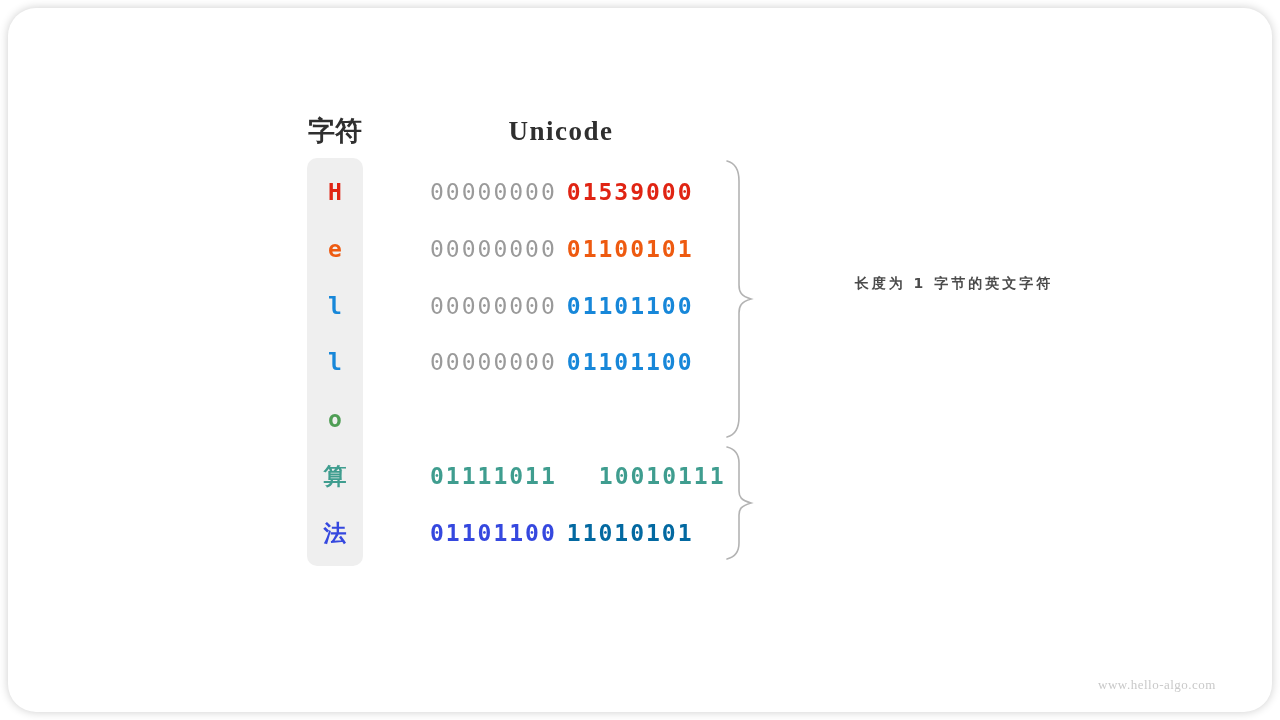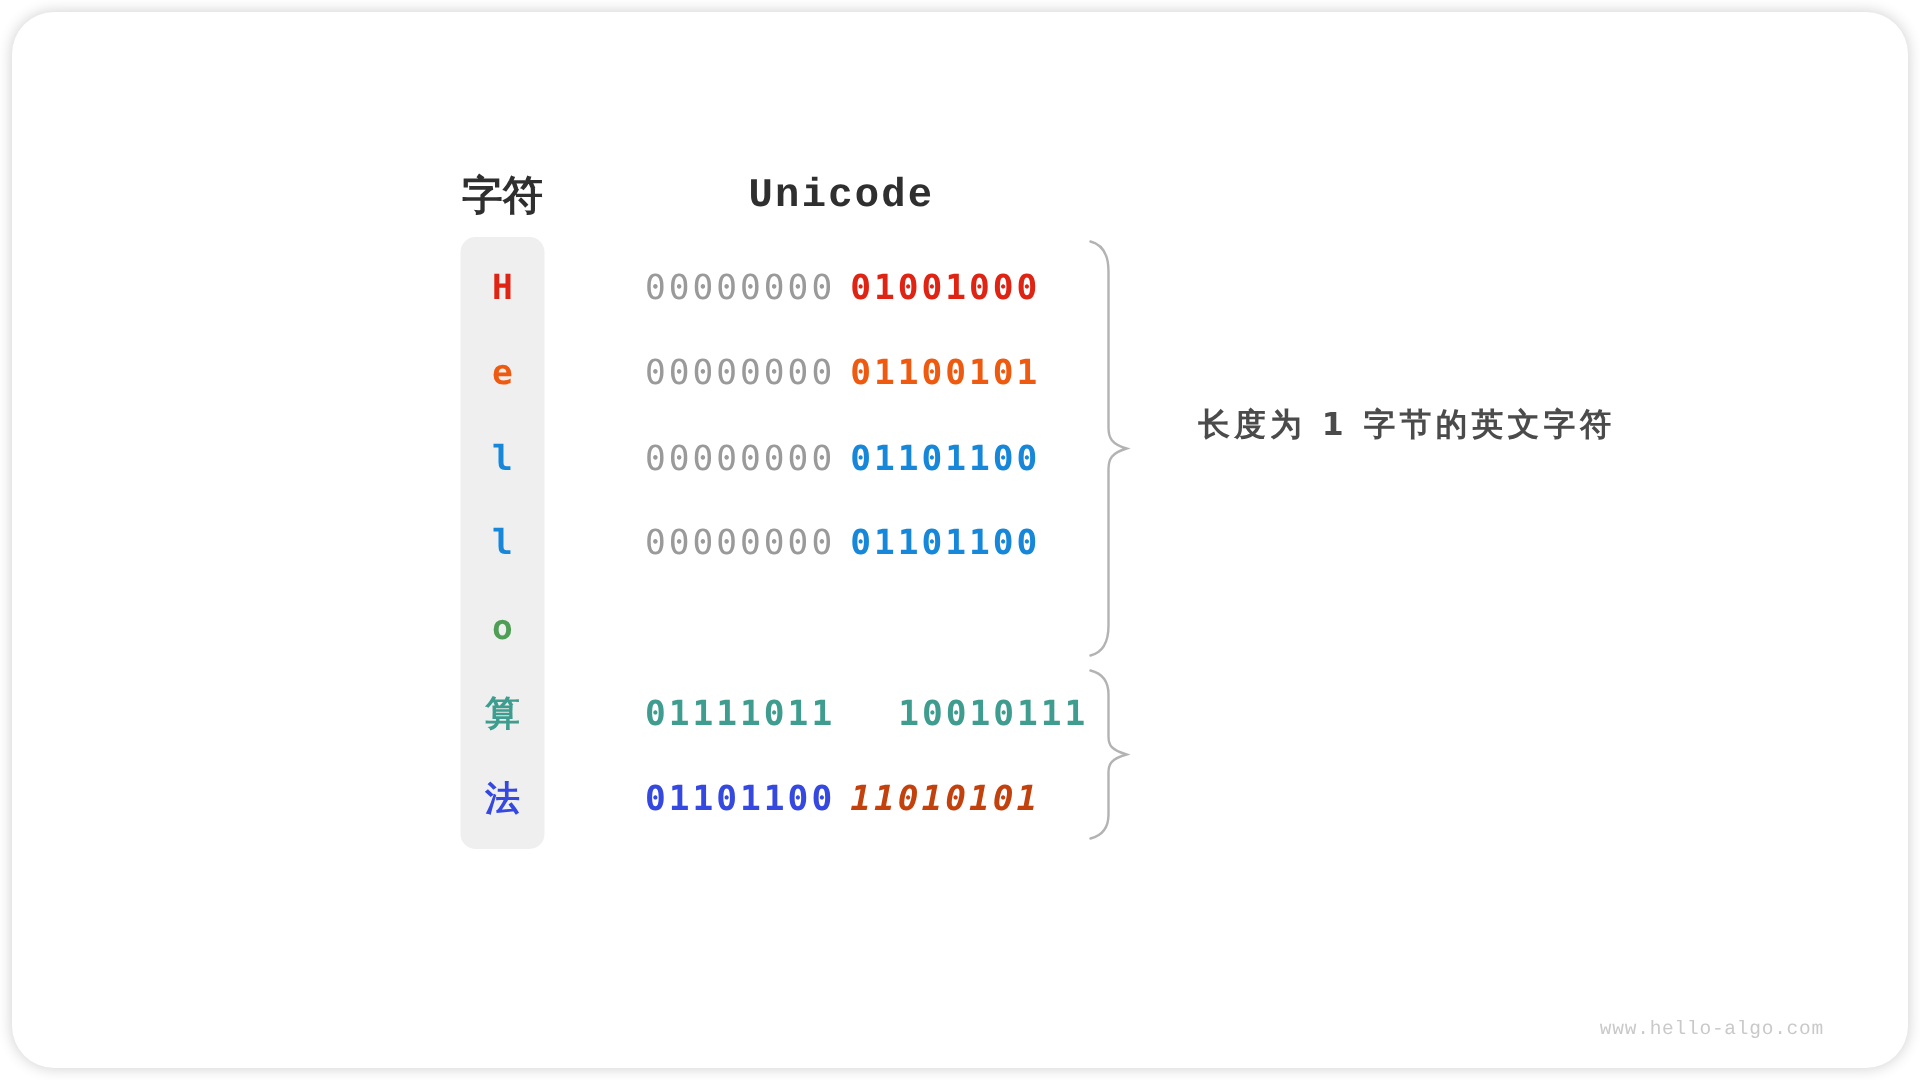--- a/index.html
+++ b/index.html
@@ -9,21 +9,21 @@
     overflow:hidden;
     font-family:"DejaVu Sans", sans-serif;
   }
   .card{
     position:absolute;
     left:8px;top:8px;right:8px;bottom:8px;
     background:#ffffff;
     border-radius:28px;
     box-shadow:0 0 10px rgba(0,0,0,0.20);
   }
-  .mono{font-family:Liberation Mono, monospace;}
+  .mono{font-family:Liberation Serif, serif;}
 
   .hdr{
     position:absolute;top:116px;height:30px;line-height:30px;
     font-size:27px;font-weight:bold;text-align:center;
   }
   .hdr-char{left:303px;width:64px;}
   .hdr-unicode{left:430px;width:262px;letter-spacing:1.5px;}
 
   .char-col-bg{
     position:absolute;left:307px;top:158px;width:56px;height:408px;
@@ -40,43 +40,43 @@
     position:absolute;left:430px;
     font-family:"DejaVu Sans Mono","Liberation Mono",monospace;
     font-size:23px;letter-spacing:2px;white-space:pre;
   }
   .b1{margin-right:10px;}
   .bold{font-weight:bold;}
 
   .brace{position:absolute;}
 
   .ann{
-    position:absolute;left:768px;width:340px;
-    text-align:center;font-size:21px;font-weight:600;letter-spacing:3px;
+    position:absolute;left:784px;width:340px;
+    text-align:center;font-size:14px;font-weight:600;letter-spacing:3px;
     line-height:30px;
   }
   .watermark{
     position:absolute;right:64px;bottom:27px;
     font-size:13px;letter-spacing:0.5px;
   }
 </style>
 </head>
 <body>
 
 <div class="stage">
   <div class="card"></div>
 
   <div class="hdr hdr-char" style="color: rgb(47, 47, 47);">字符</div>
   <div class="hdr hdr-unicode mono" style="color: rgb(47, 47, 47);">Unicode</div>
 
   <div class="char-col-bg"></div>
 
   <div class="row" style="top:178px">
     <span class="cell-char" style="color: rgb(224, 36, 19);">H</span>
-    <span class="cell-bin"><span class="b1" style="color: rgb(154, 154, 154);">00000000</span><span class="bold" style="color: rgb(224, 36, 19);">01001000</span></span>
+    <span class="cell-bin"><span class="b1" style="color: rgb(154, 154, 154);">00000000</span><span class="bold" style="color: rgb(224, 36, 19);">01539000</span></span>
   </div>
 
   <div class="row" style="top:235px">
     <span class="cell-char" style="color: rgb(238, 90, 16);">e</span>
     <span class="cell-bin"><span class="b1" style="color: rgb(154, 154, 154);">00000000</span><span class="bold" style="color: rgb(238, 90, 16);">01100101</span></span>
   </div>
 
   <div class="row" style="top:292px">
     <span class="cell-char" style="color: rgb(23, 135, 217);">l</span>
     <span class="cell-bin"><span class="b1" style="color: rgb(154, 154, 154);">00000000</span><span class="bold" style="color: rgb(23, 135, 217);">01101100</span></span>
@@ -91,21 +91,21 @@
     <span class="cell-char" style="color: rgb(79, 158, 85);">o</span>
   </div>
 
   <div class="row" style="top:462px">
     <span class="cell-char" style="color: rgb(63, 157, 143);">算</span>
     <span class="cell-bin"><span class="b1 bold" style="color: rgb(63, 157, 143); text-align: right;">01111011</span><span class="bold" style="color: rgb(63, 157, 143); margin-left: 32px;">10010111</span></span>
   </div>
 
   <div class="row" style="top:519px">
     <span class="cell-char" style="color: rgb(53, 72, 223);">法</span>
-    <span class="cell-bin"><span class="b1 bold" style="color: rgb(53, 72, 223);">01101100</span><span class="bold" style="color: #c2410c; font-style: italic;">11010101</span></span>
+    <span class="cell-bin"><span class="b1 bold" style="color: rgb(53, 72, 223);">01101100</span><span class="bold" style="color: #0369a1;">11010101</span></span>
   </div>
 
   <svg class="brace" style="left:724px;top:159px" width="32" height="280" viewBox="0 0 32 280">
     <path d="M3,2 C11,4 15,10 15,22 L15,126 C15,133 17,137 27,140 C17,143 15,147 15,154 L15,258 C15,270 11,276 3,278" fill="none" stroke="#b3b3b3" stroke-width="1.6" stroke-linecap="round"></path>
   </svg>
 
   <svg class="brace" style="left:724px;top:445px" width="32" height="116" viewBox="0 0 32 116">
     <path d="M3,2 C11,4 15,9 15,18 L15,46 C15,52 17,55 27,58 C17,61 15,64 15,70 L15,98 C15,107 11,112 3,114" fill="none" stroke="#b3b3b3" stroke-width="1.6" stroke-linecap="round"></path>
   </svg>
 

